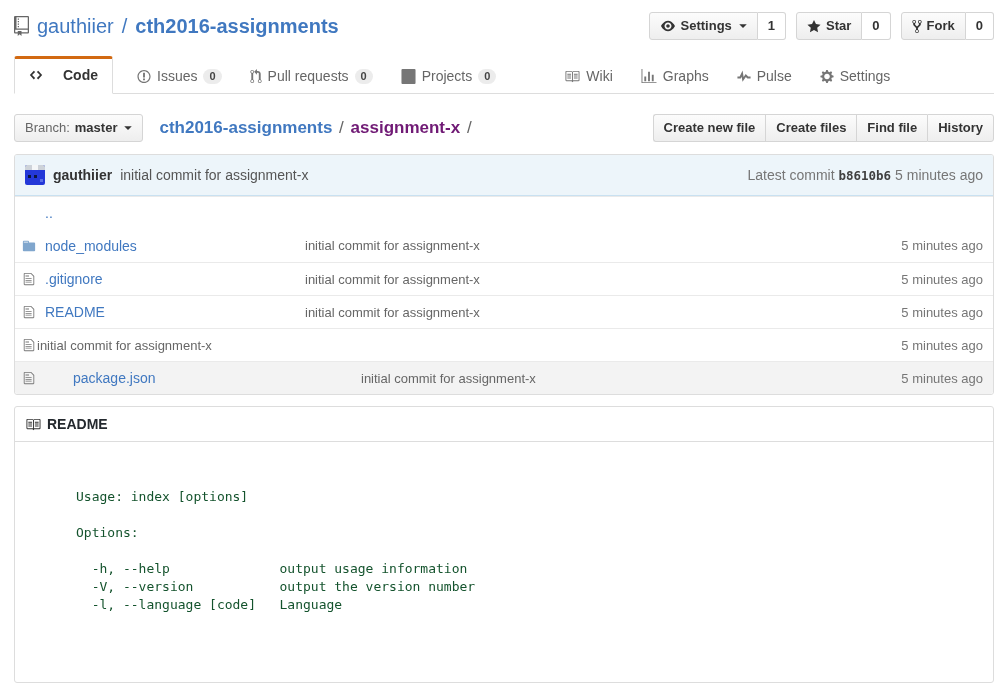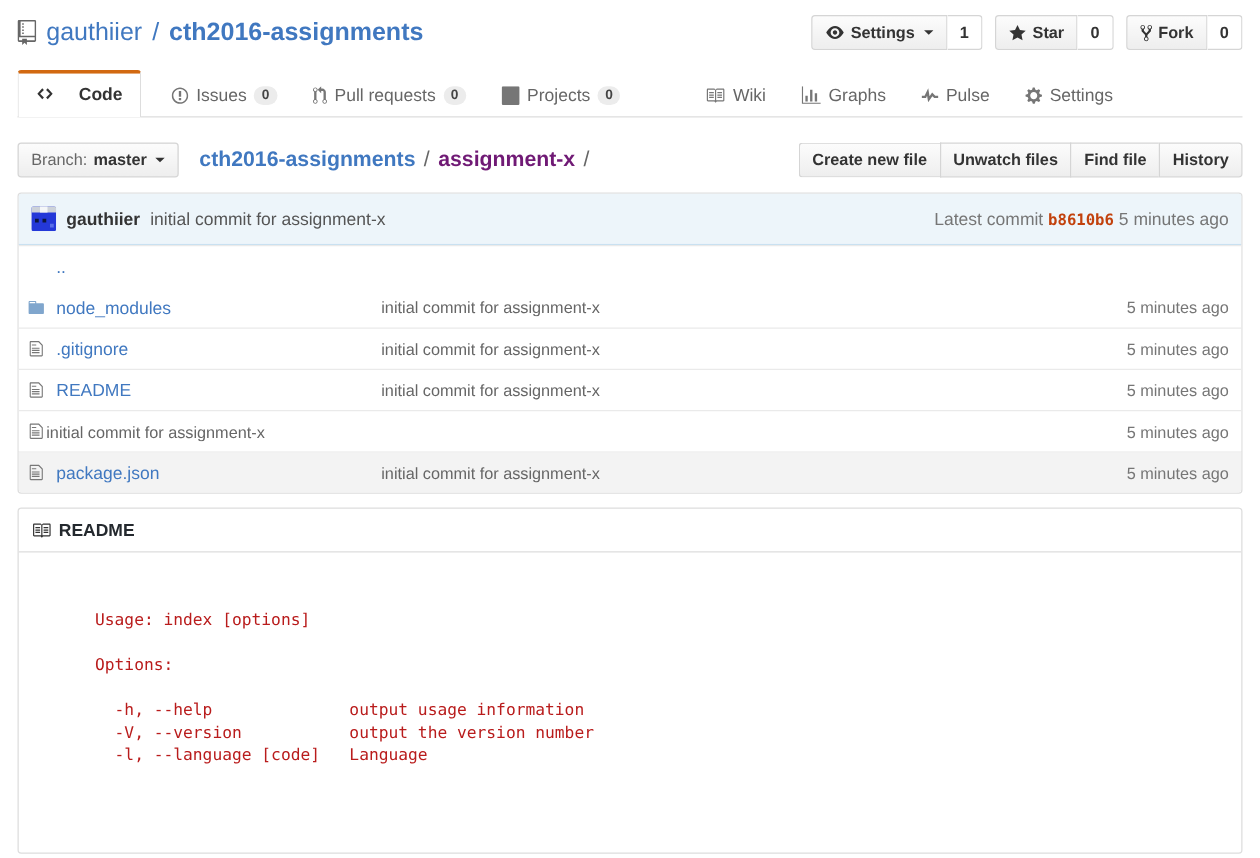--- a/index.html
+++ b/index.html
@@ -80,46 +80,46 @@
     background: #edf5fa; border-bottom: 1px solid #c9e1f1;
     border-radius: 2px 2px 0 0; padding: 10px;
     font-size: 14px; color: #555;
   }
   .avatar { width: 20px; height: 20px; border-radius: 2px; overflow: hidden; flex: none; display: block; }
   .commit-author { font-weight: 700; color: #333; text-decoration: none; }
   .commit-msg-link { color: #555; text-decoration: none; }
   .commit-meta { margin-left: auto; color: #767676; font-size: 14px; }
   .sha-link {
     font-family: "DejaVu Sans Mono", "Liberation Mono", monospace;
-    font-size: 12.5px; font-weight: 600; color: #c2410c; text-decoration: none;
+    font-size: 12.5px; font-weight: 600; color: #404040; text-decoration: none;
   }
 
   .file-row { display: flex; align-items: center; height: 33px; border-top: 1px solid #eaeaea; background: #fff; }
   .file-row:first-child { border-top: 0; }
-  .file-row.hover { background: #f3f3f3; }
+  .file-row.hover { background: #f3f3f3; gap: 28px; }
   .file-row:last-child { border-radius: 0 0 3px 3px; }
   .cell-icon { flex: none; width: 16px; margin-left: 6px; display: flex; align-items: center; justify-content: center; }
   .file-name { flex: none; width: 260px; margin-left: 8px; font-size: 14px; color: #4078c0; text-decoration: none; white-space: nowrap; overflow: hidden; }
   .file-msg { flex: 1; font-size: 13px; color: #666; white-space: nowrap; overflow: hidden; }
   .file-msg a { color: #666; text-decoration: none; }
   .file-age { flex: none; width: 150px; text-align: right; padding-right: 10px; font-size: 13px; color: #767676; }
 
   
   .readme-box { margin: 11px 0 10px; border: 1px solid #ddd; border-radius: 3px; }
   .readme-header {
     display: flex; align-items: center; gap: 6px;
     padding: 9px 10px; border-bottom: 1px solid #ddd;
     font-size: 14px; font-weight: 700; color: #24292e;
   }
   .readme-header .octicon { color: #333; }
   .readme-body { padding: 30px 45px 52px; }
   .readme-body pre {
     margin: 0; padding: 16px;
     font-family: "DejaVu Sans Mono", "Liberation Mono", monospace;
-    font-size: 13px; line-height: 18px; color: #b91c1c;
+    font-size: 13px; line-height: 18px; color: #14532d;
     white-space: pre;
   }
   .octicon { display: inline-flex; }
 </style>
 </head>
 <body>
 
 <div class="container">
 
   <div class="pagehead">
@@ -260,21 +260,21 @@
       </span>
     </button>
     <div class="breadcrumb">
       <a href="#">cth2016-assignments</a>
       <span class="sep">/</span>
       <span class="final-path">assignment-x</span>
       <span class="sep">/</span>
     </div>
     <div class="btn-group">
       <a class="btn" href="#">Create new file</a>
-      <a class="btn" href="#">Unwatch files</a>
+      <a class="btn" href="#">Create files</a>
       <a class="btn" href="#">Find file</a>
       <a class="btn" href="#">History</a>
     </div>
   </div>
 
   <div class="files-box">
     <div class="commit-tease">
       <a href="#" class="avatar">
         <svg width="20" height="20" viewBox="0 0 20 20">
             <rect width="20" height="20" fill="#2438d8"></rect>

